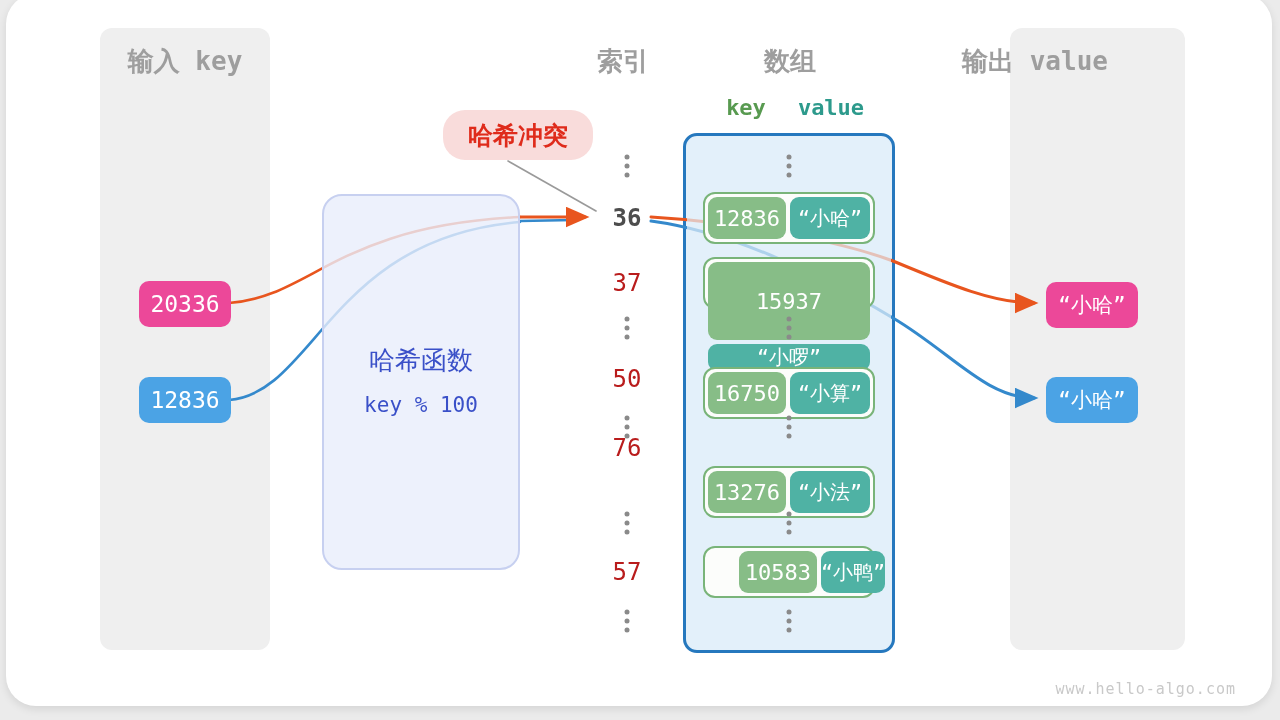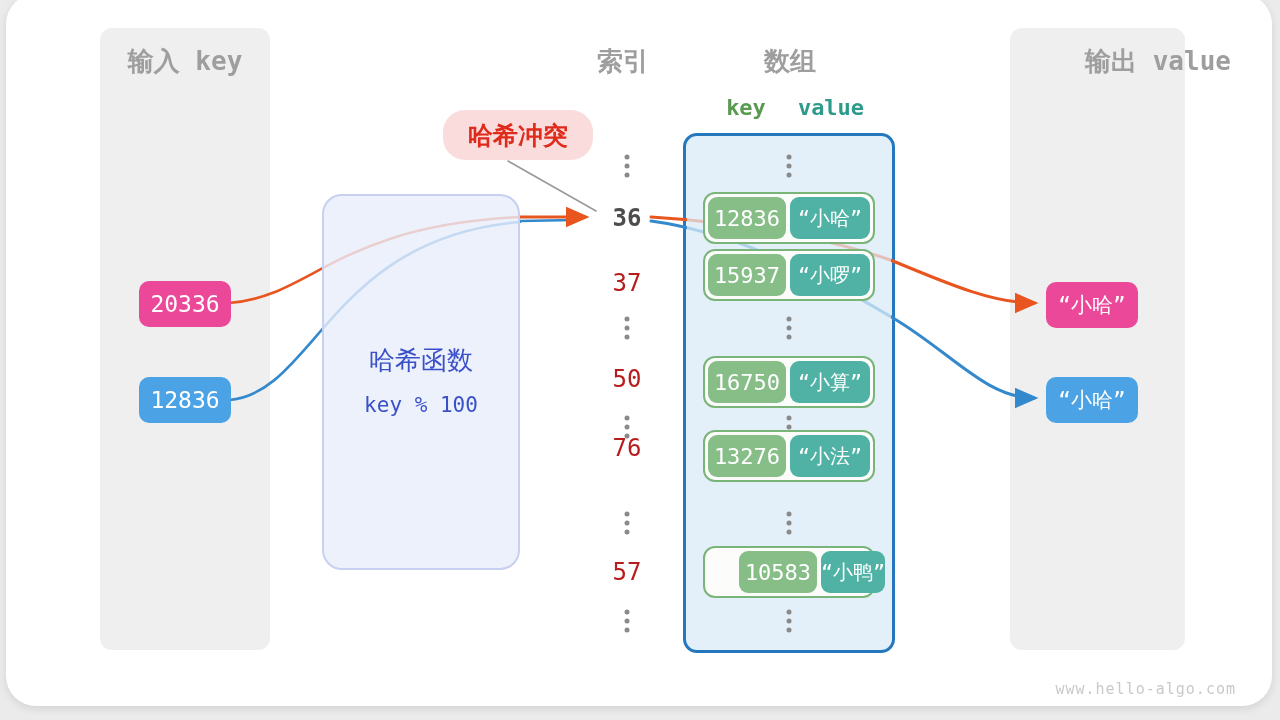--- a/index.html
+++ b/index.html
@@ -139,21 +139,21 @@
 
   <path d="M651,217 C732,222 834,239 893,261 C953,286 994,303 1034,303" fill="none" stroke="#e8551e" stroke-width="3" stroke-linecap="round" marker-end="url(#ah-o)"></path>
 </svg>
 
 <div class="hashbox"></div>
 <div class="array-fade"></div>
 
 <div class="panel-title" style="left:185px;top:61px;">输入 key</div>
 <div class="hdr" style="left:623px;top:61px;">索引</div>
 <div class="hdr" style="left:790px;top:61px;">数组</div>
-<div class="panel-title" style="left:1158px;top:61px;">输出 value</div>
+<div class="panel-title" style="left:1035px;top:61px;">输出 value</div>
 <div class="kv-hdr k" style="left:746px;top:107px;">key</div>
 <div class="kv-hdr v" style="left:831px;top:107px;">value</div>
 
 <div class="chip orange" style="left:139px;top:281px;">20336</div>
 <div class="chip blue" style="left:139px;top:377px;">12836</div>
 
 <div class="hash-title">哈希函数</div>
 <div class="hash-formula">key % 100</div>
 
 <div class="collision">哈希冲突</div>
@@ -191,39 +191,39 @@
 
 <div class="dots" style="left:789px;top:166px;">
     <i></i>
     <i></i>
     <i></i>
   </div>
 <div class="pair" style="top:218px;">
   <div class="k">12836</div>
   <div class="v">“小哈”</div>
 </div>
-<div class="pair" style="top:275px;">
+<div class="pair" style="top:283px;flex-direction:column;">
   <div class="k">15937</div>
   <div class="v">“小啰”</div>
 </div>
 <div class="dots" style="left:789px;top:328px;">
     <i></i>
     <i></i>
     <i></i>
   </div>
-<div class="pair" style="top:382px;">
+<div class="pair" style="top:393px;">
   <div class="k">16750</div>
   <div class="v">“小算”</div>
 </div>
 <div class="dots" style="left:789px;top:427px;">
     <i></i>
     <i></i>
     <i></i>
   </div>
-<div class="pair" style="top:456px;">
+<div class="pair" style="top:492px;">
   <div class="k">13276</div>
   <div class="v">“小法”</div>
 </div>
 <div class="dots" style="left:789px;top:523px;">
     <i></i>
     <i></i>
     <i></i>
   </div>
 <div class="pair" style="top:572px;padding-left:34px;">
   <div class="k">10583</div>

